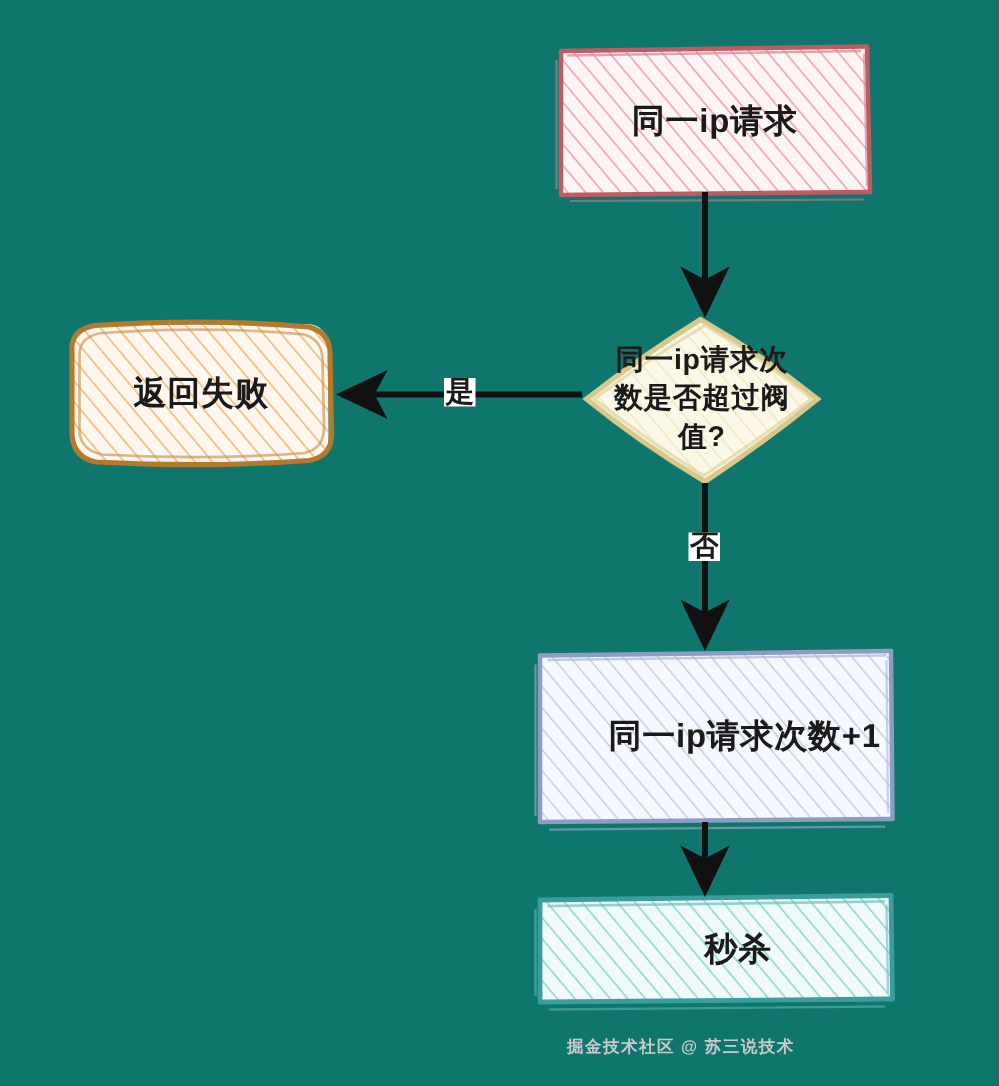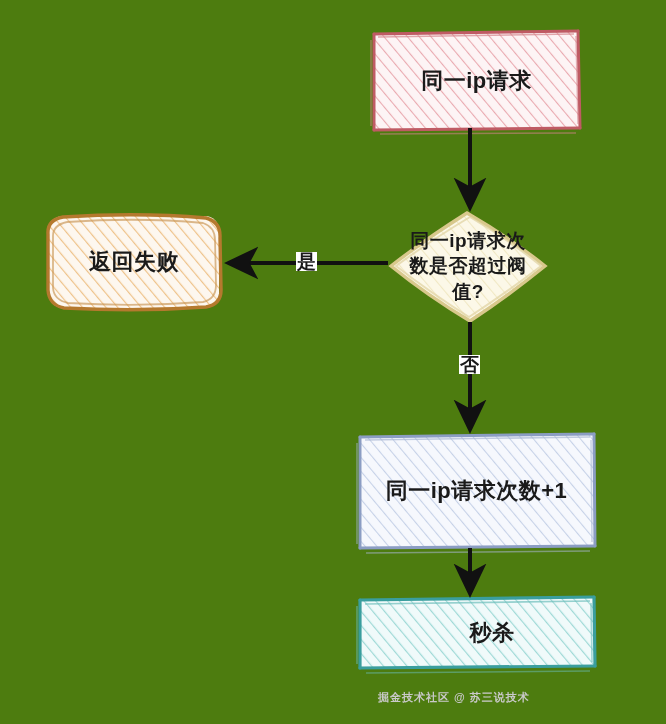--- a/index.html
+++ b/index.html
@@ -7,21 +7,21 @@
     padding: 0;
     background: #ffffff;
   }
   body {
     font-family: "Liberation Sans", "DejaVu Sans", sans-serif;
   }
   #canvas {
     position: relative;
     width: 666px;
     height: 724px;
-    background: #4d7c0f;
+    background: #0f766e;
     overflow: hidden;
   }
   #flow-svg {
     position: absolute;
     left: 0;
     top: 0;
     width: 666px;
     height: 724px;
   }
   .node-label {
@@ -150,21 +150,21 @@
   </svg>
 
   <div class="node-label" style="left:373px; top:32px; width:207px; height:98px; font-size:22px;">同一ip请求</div>
 
   <div class="node-label" style="left:383px; top:216px; width:170px; height:100px; font-size:19px; line-height:1.32;">同一ip请求次
 数是否超过阀
 值?</div>
 
   <div class="node-label" style="left:47px; top:214px; width:174px; height:96px; font-size:22px;">返回失败</div>
 
-  <div class="node-label" style="left:358px; top:434px; width:237px; height:114px; font-size:22px;">同一ip请求次数+1</div>
+  <div class="node-label" style="left:378px; top:434px; width:237px; height:114px; font-size:22px;">同一ip请求次数+1</div>
 
   <div class="node-label" style="left:358px; top:597px; width:268px; height:71px; font-size:22px;">秒杀</div>
 
   <div class="edge-label" style="left:296px; top:252px;">是</div>
 
   <div class="edge-label" style="left:459px; top:355px;">否</div>
 
   <div class="watermark" style="left:378px; top:690px;">掘金技术社区 @ 苏三说技术</div>
 
 </div>

